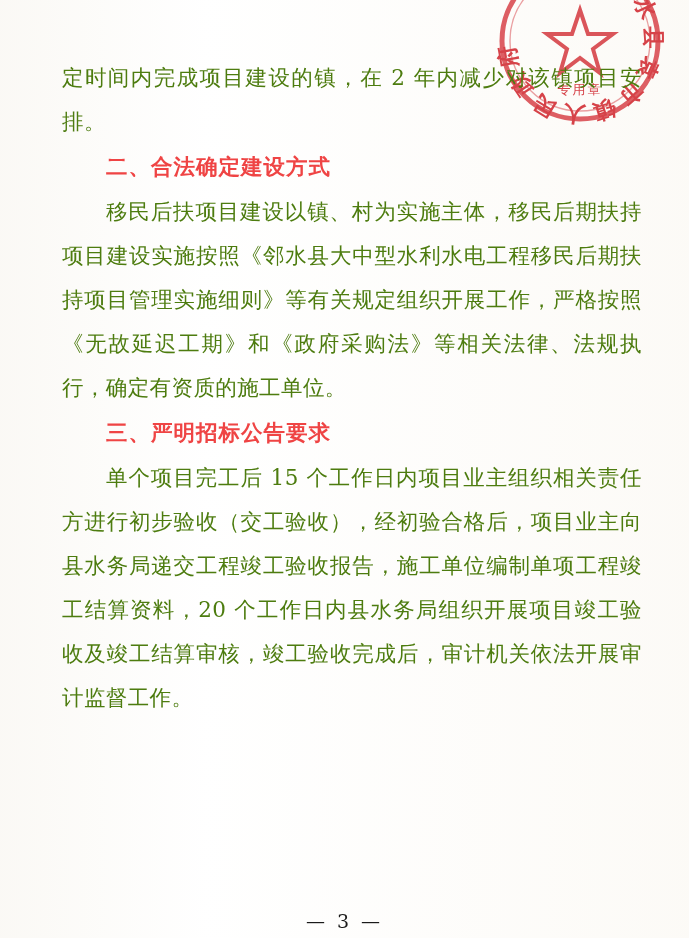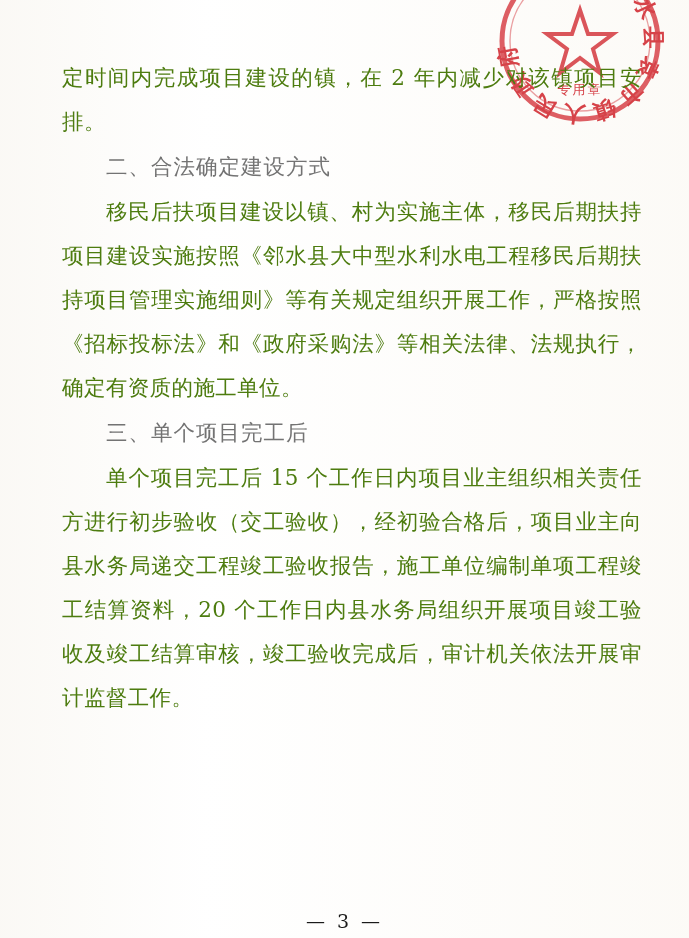--- a/index.html
+++ b/index.html
@@ -43,22 +43,22 @@
     text-justify: inter-ideograph;
     margin: 0 0 0 0;
     font-weight: 500;
   }
   .para.indent {
     text-indent: 44px;
   }
   .heading {
     font-size: 21.5px;
     line-height: 46px;
-    color: #737373;
-    font-weight: normal;
+    color: #ef4444;
+    font-weight: bold;
     text-indent: 44px;
     margin: 0;
     letter-spacing: 1px;
   }
   .pagenum {
     position: absolute;
     left: 0;
     right: 0;
     bottom: 6px;
     text-align: center;
@@ -107,19 +107,19 @@
         <textPath href="#ringpath" startOffset="8%" letter-spacing="6">邻水县袁市镇人民政府</textPath>
       </text>
       <polygon points="93,62 101,86 126,86 106,101 113,125 93,110 73,125 80,101 60,86 85,86" fill="none" stroke="#d3333a" stroke-width="4" opacity="0.9"></polygon>
       <text class="seal-sub" x="93" y="146" text-anchor="middle" letter-spacing="2">专用章</text>
     </svg>
   </div>
 
   <div class="content">
     <p class="para">定时间内完成项目建设的镇，在 2 年内减少对该镇项目安排。</p>
     <h2 class="heading">二、合法确定建设方式</h2>
-    <p class="para indent">移民后扶项目建设以镇、村为实施主体，移民后期扶持项目建设实施按照《邻水县大中型水利水电工程移民后期扶持项目管理实施细则》等有关规定组织开展工作，严格按照《招标投标法》和《政府采购法》等相关法律、法规执行，确定有资质的施工单位。</p>
-    <h2 class="heading">三、单个项目完工后</h2>
+    <p class="para indent">移民后扶项目建设以镇、村为实施主体，移民后期扶持项目建设实施按照《邻水县大中型水利水电工程移民后期扶持项目管理实施细则》等有关规定组织开展工作，严格按照《无故延迟工期》和《政府采购法》等相关法律、法规执行，确定有资质的施工单位。</p>
+    <h2 class="heading">三、严明招标公告要求</h2>
     <p class="para indent">单个项目完工后 15 个工作日内项目业主组织相关责任方进行初步验收（交工验收），经初验合格后，项目业主向县水务局递交工程竣工验收报告，施工单位编制单项工程竣工结算资料，20 个工作日内县水务局组织开展项目竣工验收及竣工结算审核，竣工验收完成后，审计机关依法开展审计监督工作。</p>
   </div>
 
   <div class="pagenum">— 3 —</div>
 </div>
 
 </body></html>

